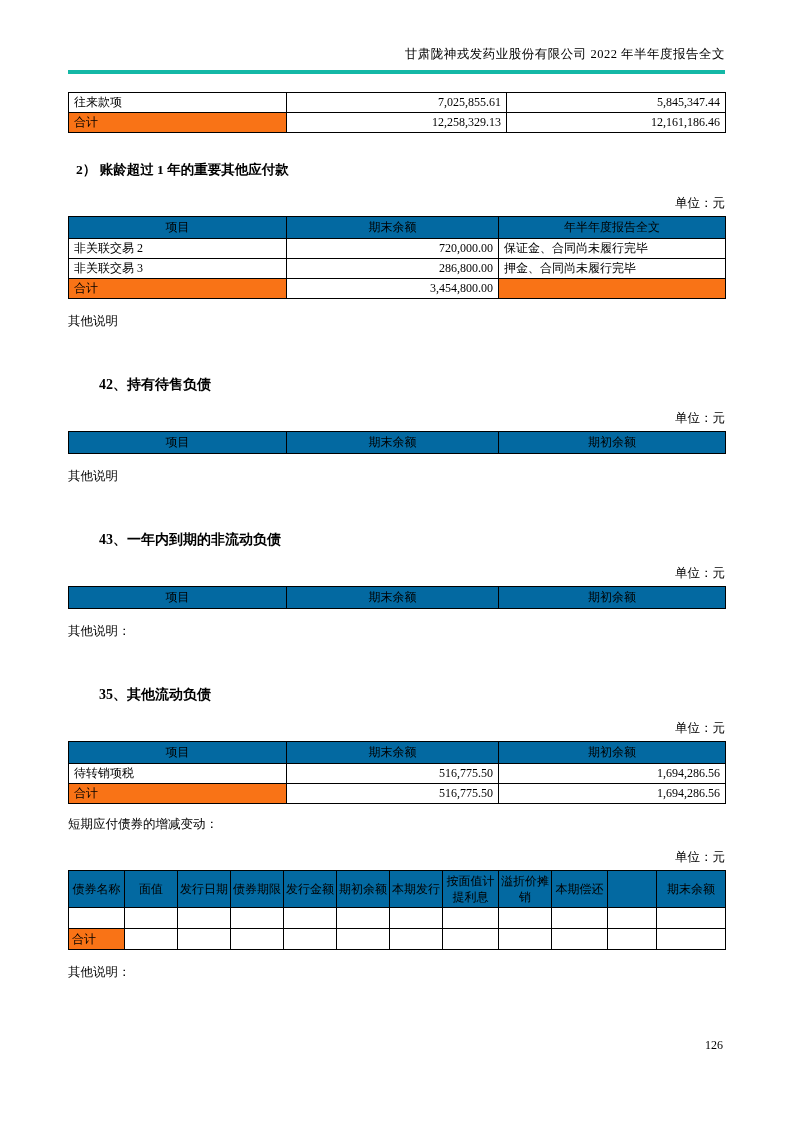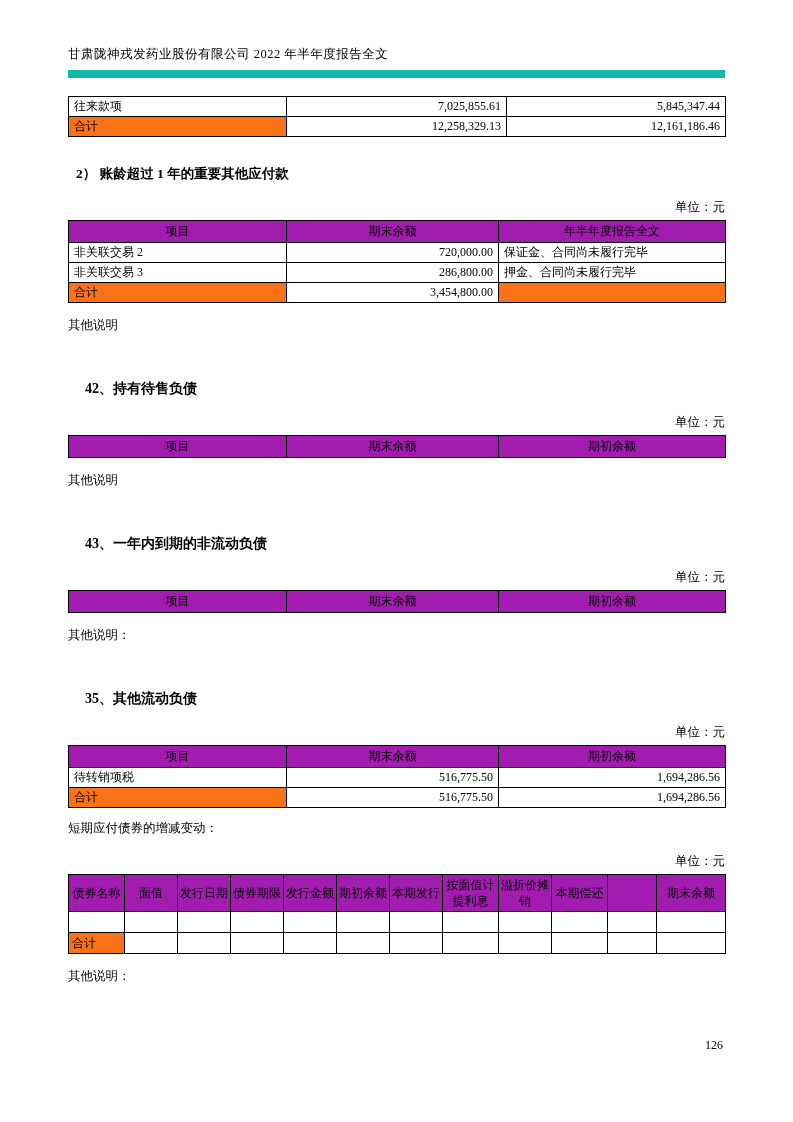--- a/index.html
+++ b/index.html
@@ -3,35 +3,35 @@
 <meta charset="utf-8">
 <style>
   html,body{margin:0;padding:0;}
   body{
     width:793px;height:1122px;background:#ffffff;color:#000;
     font-family:"Liberation Serif","DejaVu Serif",serif;
     position:relative;overflow:hidden;
   }
   .page{padding:46px 68px 0 68px;}
   .doc-header{
-    font-size:12.5px;letter-spacing:0.5px;
-    padding-bottom:7px;border-bottom:8px solid #14b8a6;
+    text-align:right;font-size:12.5px;letter-spacing:0.5px;
+    padding-bottom:7px;border-bottom:4px solid #14b8a6;
   }
   table.tbl{border-collapse:collapse;table-layout:fixed;width:657px;font-size:12px;}
   .tbl td,.tbl th{
     border:1px solid #000;padding:0 5px;height:19px;
     vertical-align:middle;line-height:1.35;overflow:hidden;
   }
-  .tbl th{background:#a21caf;font-weight:normal;text-align:center;height:21px;}
+  .tbl th{background:#0369a1;font-weight:normal;text-align:center;height:21px;}
   .gray{background:#f97316;}
   .label{text-align:left;}
   .num{text-align:right;}
   .top-tbl{margin-top:18px;}
   .sub-heading{font-weight:bold;font-size:13.5px;margin:28px 0 0 8px;}
-  .heading{font-weight:bold;font-size:14px;margin:46px 0 0 17px;}
+  .heading{font-weight:bold;font-size:14px;margin:46px 0 0 31px;}
   .unit{text-align:right;font-size:12.5px;margin-top:16px;}
   .tbl.data{margin-top:4px;}
   .note{font-size:12.5px;margin-top:14px;}
   .bond-title{font-size:12.5px;margin-top:12px;}
   .bond th{padding:2px 2px;height:auto;word-break:break-all;}
   .bond td{height:20px;padding:0 3px;}
   .page-number{position:absolute;right:70px;top:1038px;font-size:12px;}
 </style>
 </head>
 <body>

